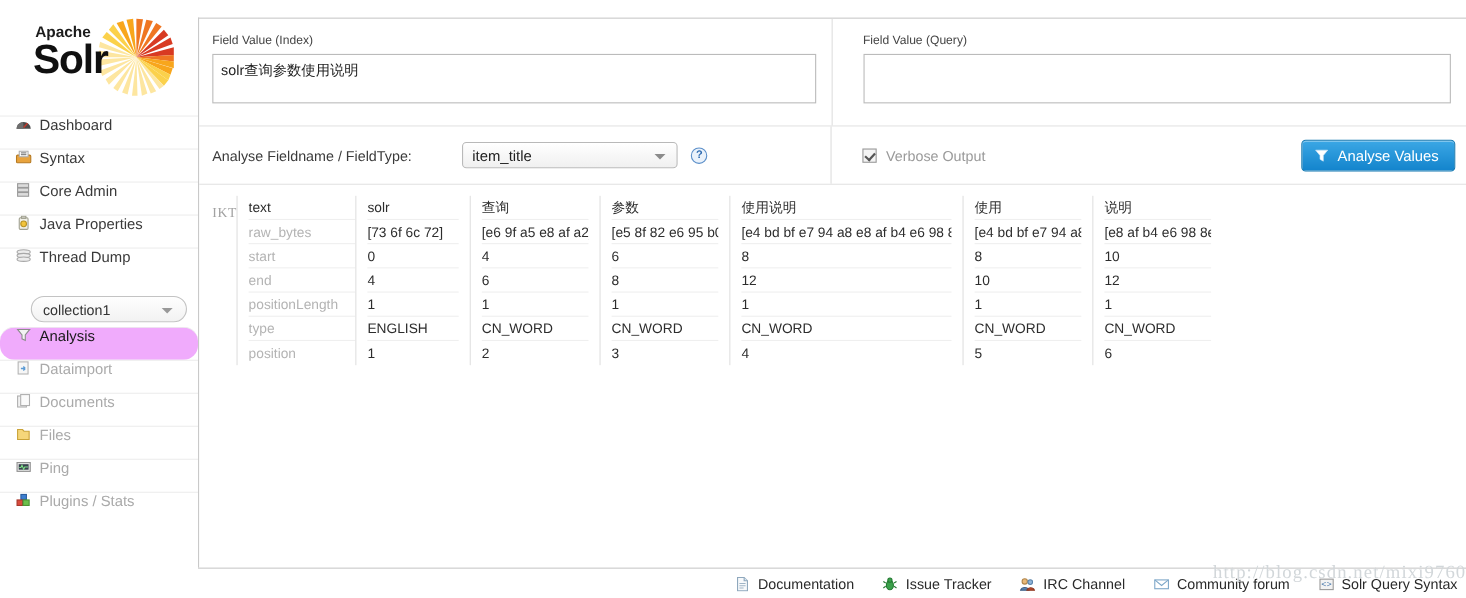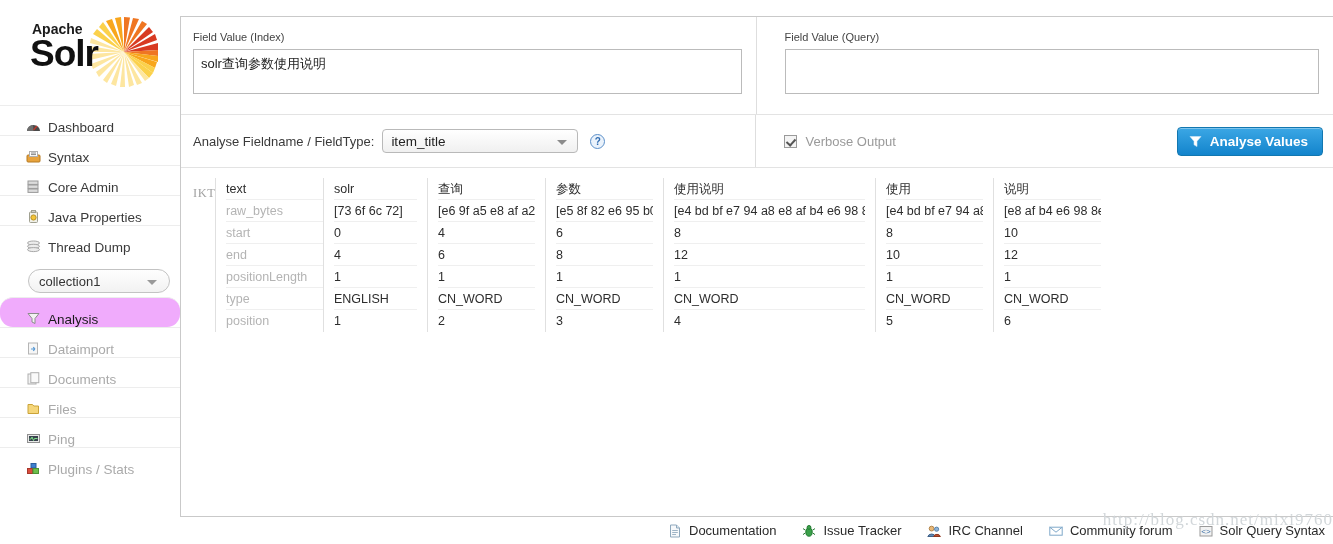--- a/index.html
+++ b/index.html
@@ -34,23 +34,23 @@
     font-size: 37px; font-weight: bold; color: #101010;
     line-height: 36px; letter-spacing: -1px;
   }
   .sunburst {
     position: absolute; left: 88px; top: 16px;
     width: 72px; height: 72px; z-index: 1;
   }
 
   .nav-list { list-style: none; margin: 0; padding: 0; }
   .nav-item {
-    display: flex; align-items: flex-end;
+    display: flex; align-items: flex-start;
     height: 30px;
-    padding-left: 26px;
+    padding-left: 14px;
     border-top: 1px solid #ededed;
     font-size: 13.5px;
     color: #3a3a3a;
     cursor: pointer;
     white-space: nowrap;
   }
   .nav-item .ico { width: 22px; display: inline-block; font-size: 13px; line-height: 1; }
   .nav-item.dim { color: #aaaaaa; }
   .nav-item.active { background: #f0abfc; color: #1a1a1a; border-radius: 13px; }
 
@@ -133,20 +133,21 @@
   .fieldtype-select {
     width: 196px; height: 24px;
     border: 1px solid #b9b9b9;
     border-radius: 4px;
     background: linear-gradient(#ffffff, #f0f0f0);
     display: flex; align-items: center;
     padding: 0 8px;
     font-size: 13.5px; color: #222;
     position: relative;
     cursor: pointer;
+    margin-left: 38px;
   }
   .fieldtype-select .caret {
     position: absolute; right: 10px; top: 10px;
     width: 0; height: 0;
     border-left: 5px solid transparent;
     border-right: 5px solid transparent;
     border-top: 5px solid #8b8b8b;
   }
   .help-icon {
     margin-left: 12px;
@@ -176,21 +177,21 @@
   }
   .verbose-label { font-size: 13px; color: #9a9a9a; }
   .analyse-btn {
     margin-left: auto;
     height: 29px;
     padding: 0 14px 0 11px;
     border: 1px solid #1277b0;
     border-radius: 4px;
     background: linear-gradient(#3ba7e5, #1384cc);
     color: #fff;
-    font-size: 13.5px; font-weight: bold;
+    font-size: 13.5px; font-weight: normal;
     display: flex; align-items: center;
     cursor: pointer;
     box-shadow: inset 0 1px 0 rgba(255,255,255,.35);
   }
   .funnel {
     width: 13px; height: 13px; margin-right: 8px;
     display: inline-block;
   }
 
   

